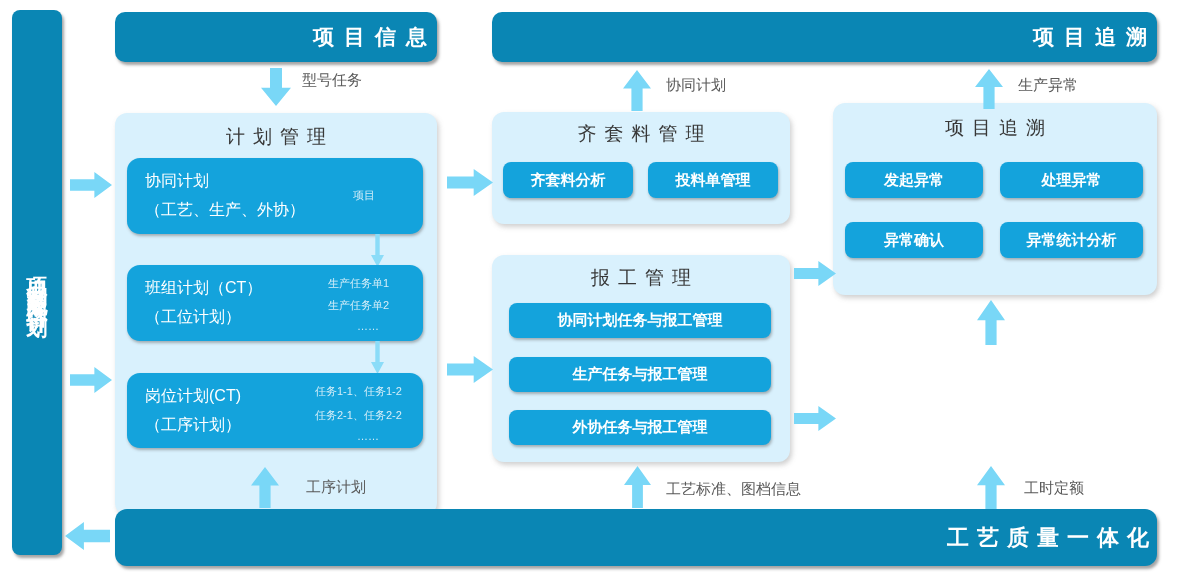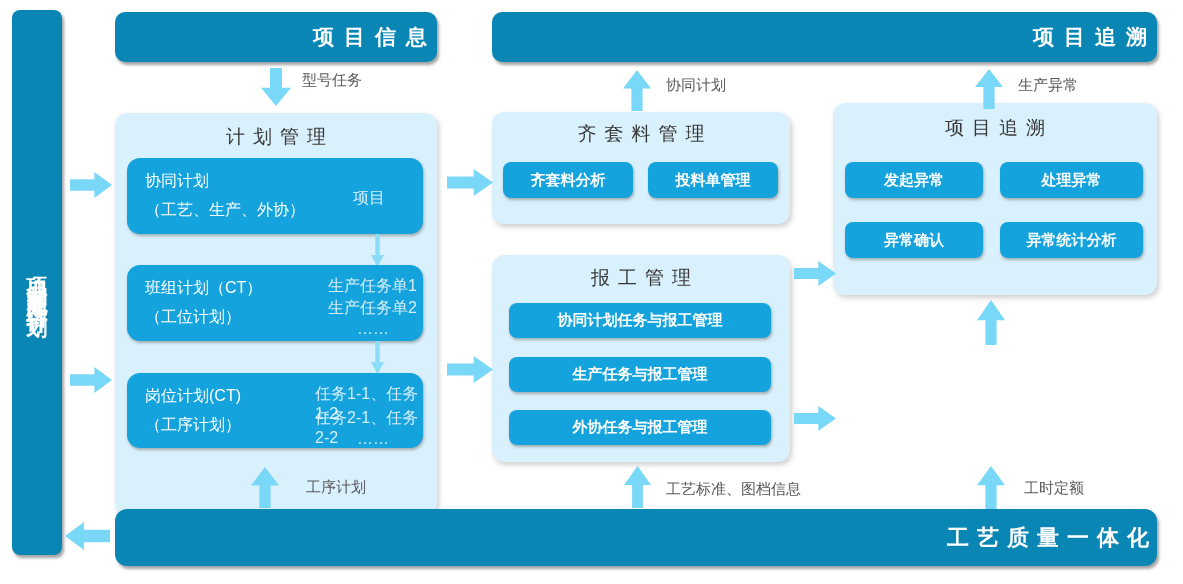--- a/index.html
+++ b/index.html
@@ -26,21 +26,21 @@
     display:flex;align-items:center;justify-content:center;
     font-size:15px;font-weight:bold;
     box-shadow:1px 2px 3px rgba(90,90,90,0.45);
   }
   .planbox{
     position:absolute;background:#14a3dc;border-radius:13px;color:#ffffff;
     box-shadow:1px 2px 3px rgba(90,90,90,0.45);
   }
   .planbox .l1{position:absolute;left:18px;top:13px;font-size:16px;}
   .planbox .l2{position:absolute;left:18px;top:42px;font-size:16px;}
-  .planbox .side{position:absolute;font-size:16px;color:rgba(255,255,255,0.82);}
+  .planbox .side{position:absolute;font-size:11px;color:rgba(255,255,255,0.82);}
   .lbl{position:absolute;color:#595959;font-size:15px;white-space:nowrap;}
   .arrow{position:absolute;background:#79d7f7;}
   .arrow-right{clip-path:polygon(0 28%,58% 28%,58% 0,100% 50%,58% 100%,58% 72%,0 72%);}
   .arrow-left{clip-path:polygon(100% 28%,42% 28%,42% 0,0 50%,42% 100%,42% 72%,100% 72%);}
   .arrow-up{clip-path:polygon(30% 100%,30% 45%,0 45%,50% 0,100% 45%,70% 45%,70% 100%);}
   .arrow-down{clip-path:polygon(30% 0,70% 0,70% 52%,100% 52%,50% 100%,0 52%,30% 52%);}
   .connector{clip-path:polygon(33% 0,67% 0,67% 64%,100% 64%,50% 100%,0 64%,33% 64%);background:#8bdcf8;}
   .vbar{
     position:absolute;left:12px;top:10px;width:50px;height:545px;background:#0a86b4;
     border-radius:8px;display:flex;align-items:center;justify-content:center;

